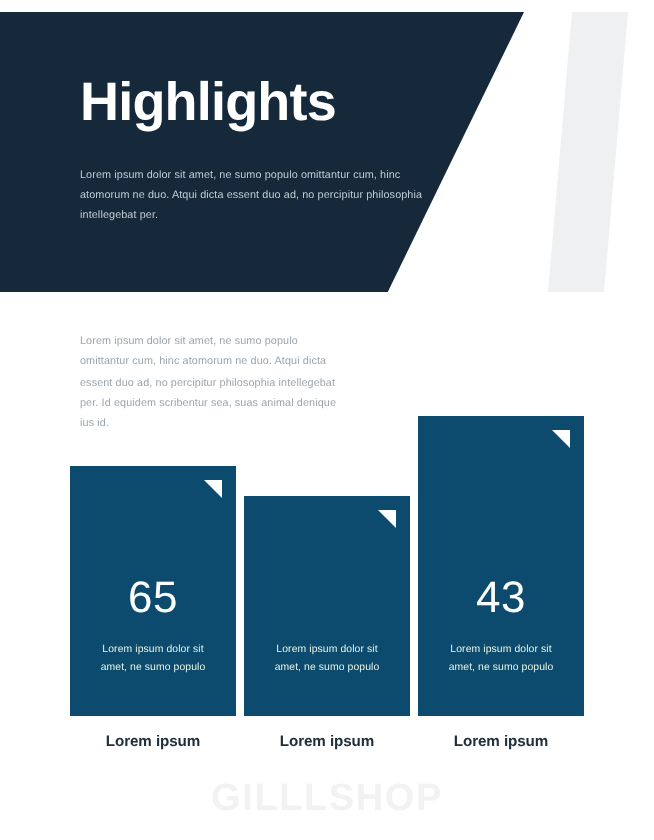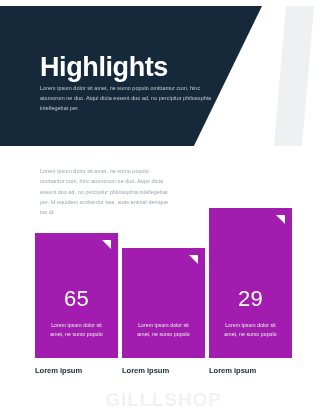--- a/index.html
+++ b/index.html
@@ -38,21 +38,21 @@
     top: 0;
     left: 274px;
     width: 40px;
     height: 140px;
     background: #eef0f2;
     clip-path: polygon(30% 0, 100% 0, 70% 100%, 0 100%);
   }
   .hero-title {
     position: absolute;
     left: 40px;
-    top: 48px;
+    top: 32px;
     color: #ffffff;
     font-size: 27px;
     font-weight: bold;
     letter-spacing: -0.4px;
     margin: 0;
     line-height: 1;
   }
   .hero-text {
     position: absolute;
     left: 40px;
@@ -86,21 +86,21 @@
     width: 327px;
     height: 420px;
     pointer-events: none;
   }
   .bar-group {
     position: absolute;
     pointer-events: auto;
   }
   .bar {
     position: absolute;
-    background: #a21caf;
+    background: #0c4a6e;
     overflow: hidden;
   }
   .bar-notch {
     position: absolute;
     right: 7px;
     top: 7px;
     width: 0;
     height: 0;
     border-top: 9px solid #ffffff;
     border-left: 9px solid transparent;
@@ -123,20 +123,21 @@
     right: 10px;
     bottom: 19px;
     text-align: center;
     color: #e8f4e2;
     font-size: 5.2px;
     line-height: 1.75;
     letter-spacing: 0.05px;
   }
   .bar-caption {
     position: absolute;
+    text-align: center;
     color: #21303c;
     font-size: 7.6px;
     font-weight: bold;
     top: 366px;
     letter-spacing: -0.05px;
   }
 
   
   .watermark {
     position: absolute;
@@ -177,21 +178,21 @@
     <div class="bar" style="left:122px; top:248px; width:83px; height:110px;">
       <div class="bar-notch"></div>
       <div class="bar-desc">Lorem ipsum dolor sit amet, ne sumo populo</div>
     </div>
     <div class="bar-caption" style="left:122px; width:83px;">Lorem ipsum</div>
   </div>
 
   <div class="bar-group">
     <div class="bar" style="left:209px; top:208px; width:83px; height:150px;">
       <div class="bar-notch"></div>
-      <div class="bar-value">29</div>
+      <div class="bar-value">43</div>
       <div class="bar-desc">Lorem ipsum dolor sit amet, ne sumo populo</div>
     </div>
     <div class="bar-caption" style="left:209px; width:83px;">Lorem ipsum</div>
   </div>
 
 </div>
 
 <div class="watermark">GILLLSHOP</div>
 
 </body></html>

